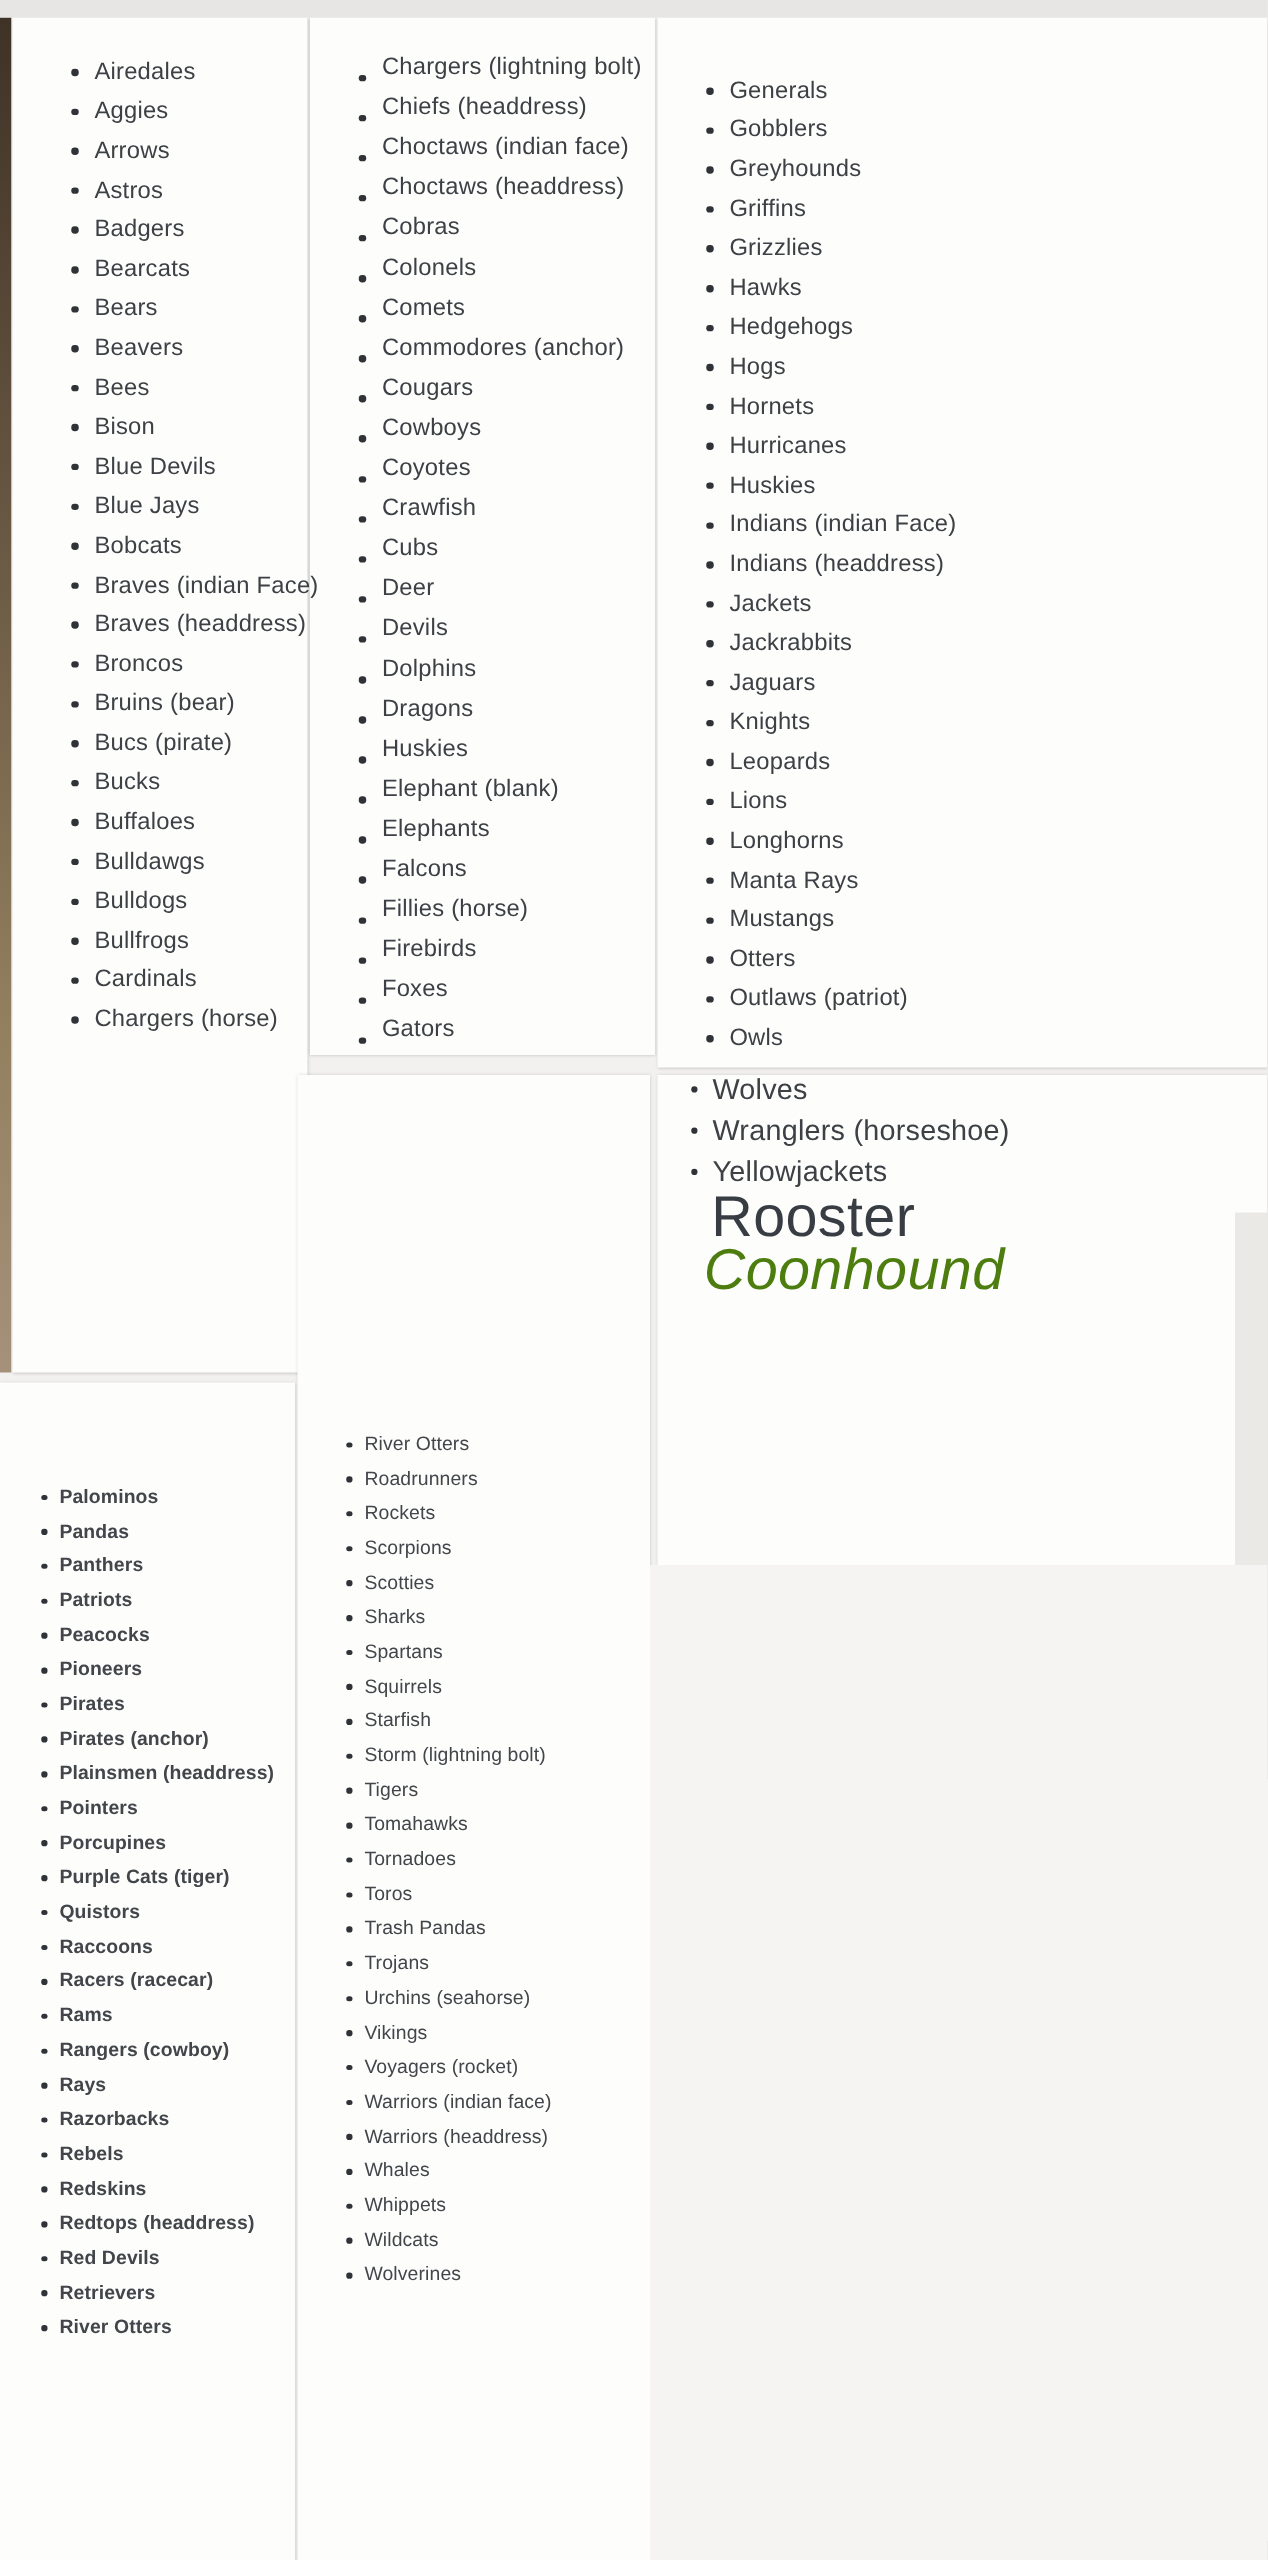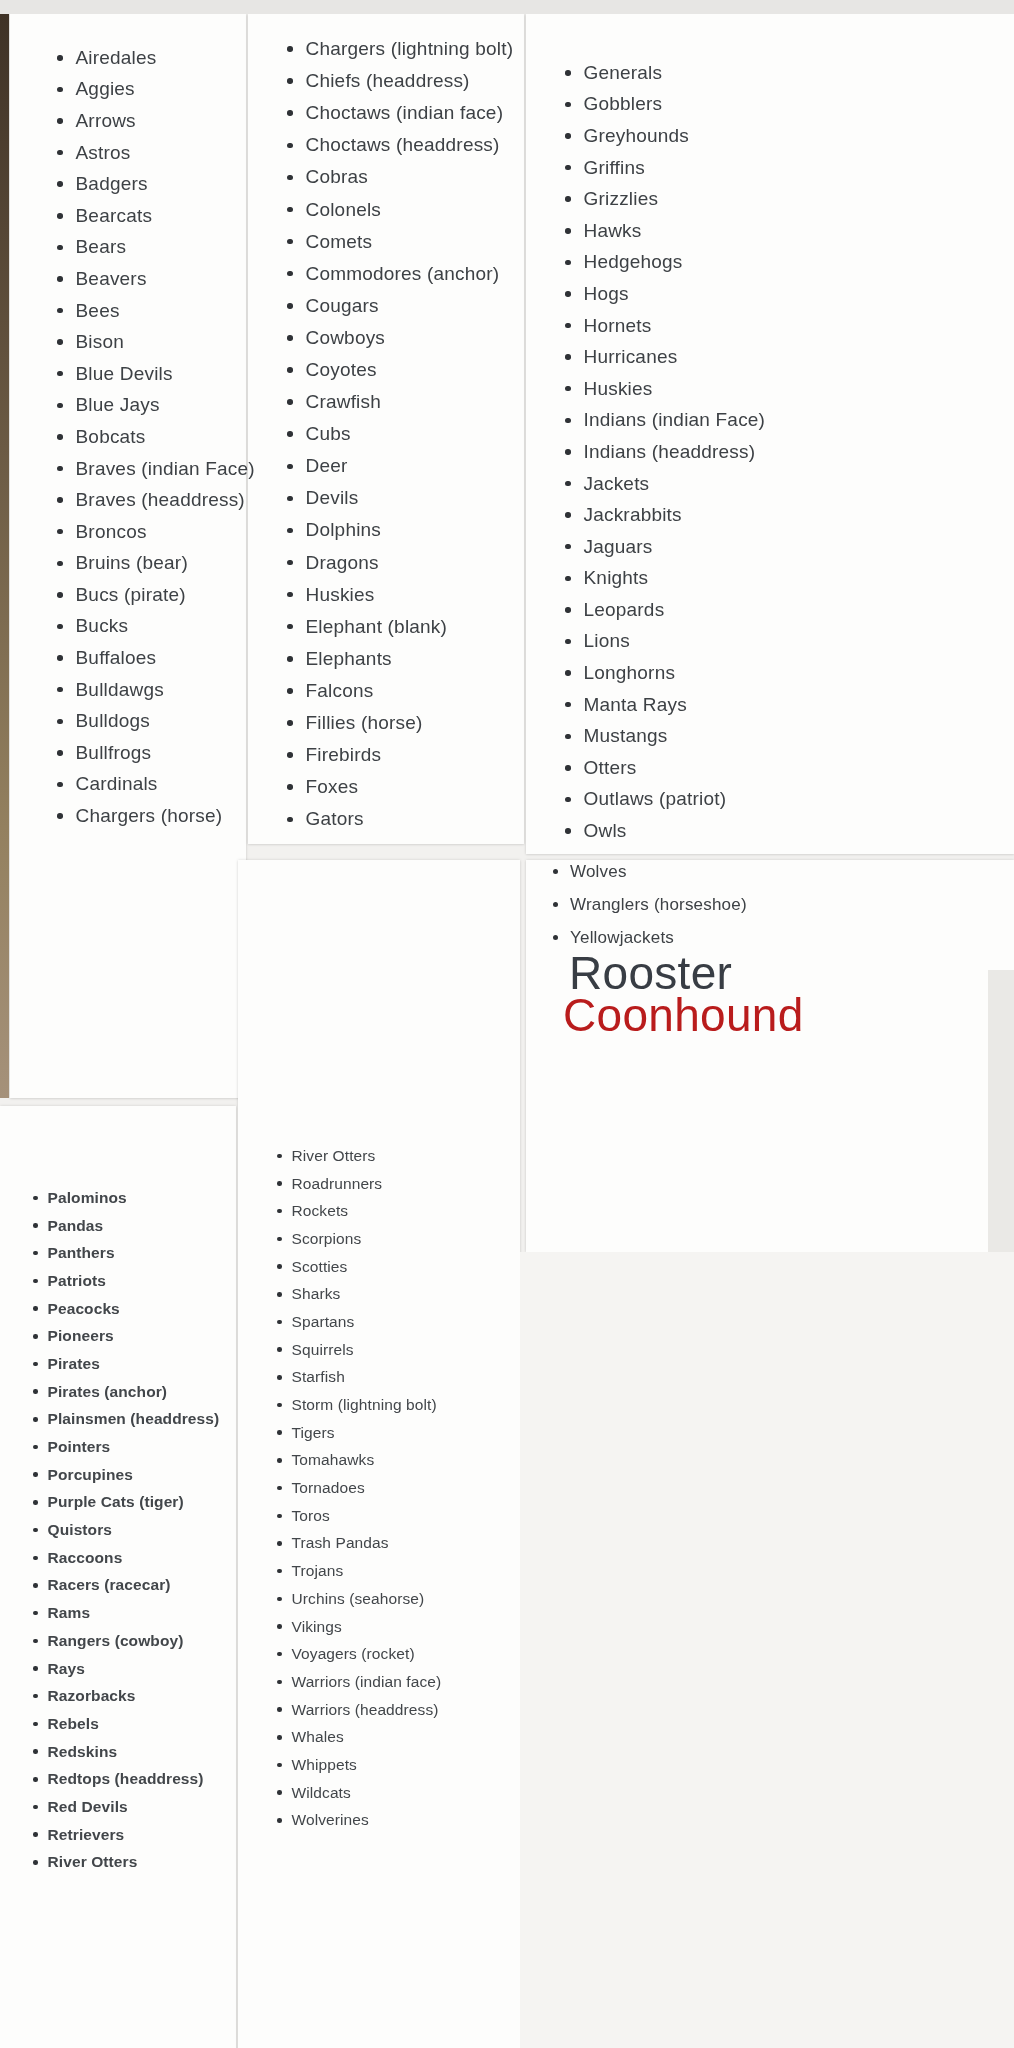--- a/index.html
+++ b/index.html
@@ -28,38 +28,38 @@
   .bar-bottom-2 { position:absolute; left:238px; top:2040px; width:282px; height:8px;  background:#3b362f; }
   .right-lower  { position:absolute; left:520px; top:1238px; width:494px; height:810px; background:#f5f4f2; }
   .right-notch  { position:absolute; left:988px; top:956px;  width:26px;  height:282px; background:#eae9e6; }
 
   .list { position:absolute; list-style:none; }
   .list li { display:flex; align-items:center; white-space:nowrap; }
   .dot { border-radius:50%; background:#2f3236; flex:0 0 auto; }
 
   .list-lg li { height:31.6px; font-size:19px; color:#3d4145; letter-spacing:0.2px; }
   .list-lg .dot { width:5.5px; height:5.5px; margin-right:13px; }
-  .list-top2 li { height:32.1px; }
+  .list-top2 li { height:32.1px;align-items:flex-end; }
 
   .list-sm li { height:27.7px; font-size:15.5px; color:#42464a; letter-spacing:0.1px; }
   .list-sm .dot { width:4.5px; height:4.5px; margin-right:10px; }
 
-  .list-md li { height:33px; font-size:17px; color:#3d4145; letter-spacing:0.2px; }
+  .list-md li { height:33px; font-size:23px; color:#3d4145; letter-spacing:0.2px; }
   .list-md .dot { width:5px; height:5px; margin-right:12px; }
 
   .pos-top1 { left:57px;  top:28px; }
   .pos-top2 { left:287px; top:19px; }
   .pos-top3 { left:565px; top:43px; }
   .pos-bot1 { left:33px;  top:1170px;font-weight:bold; }
   .pos-bot2 { left:277px; top:1128px; }
   .pos-bot3 { left:553px; top:841px; }
 
   .big-word { position:absolute; font-size:46px; line-height:42px; letter-spacing:0.3px; }
   .big-1 { left:569px; top:938px; color:#383d44; font-weight:500; }
-  .big-2 { left:563px; top:980px; color:#b91c1c; font-weight:400; }
+  .big-2 { left:563px; top:980px; color:#4d7c0f; font-weight:400;font-style:italic; }
 </style>
 </head>
 <body>
 
 <div class="page">
 
   <div class="card card-top-left"></div>
   <div class="card card-top-mid"></div>
   <div class="card card-top-right"></div>
   <div class="card card-bot-right"></div>

